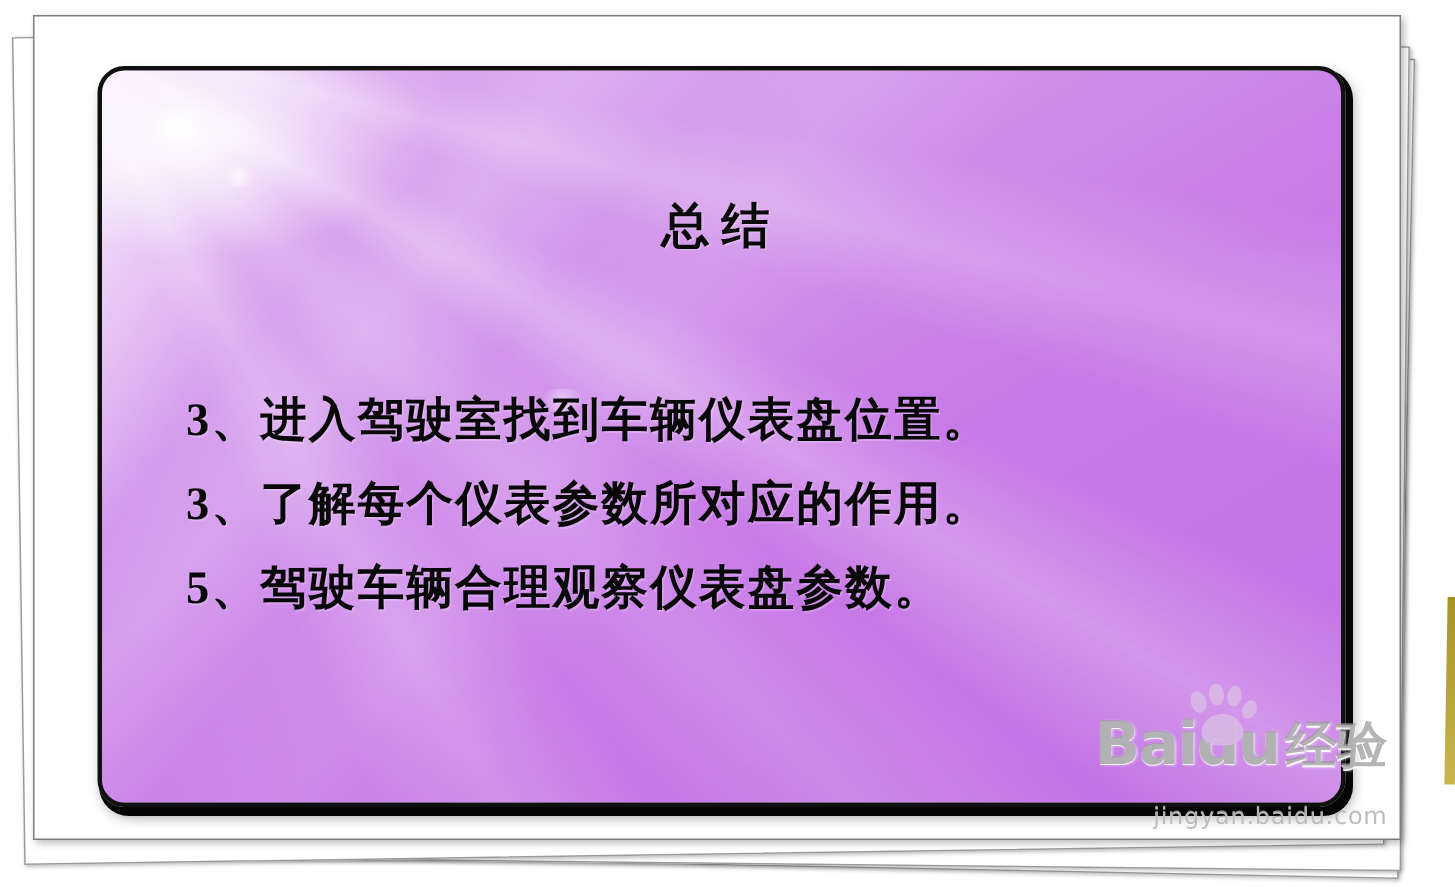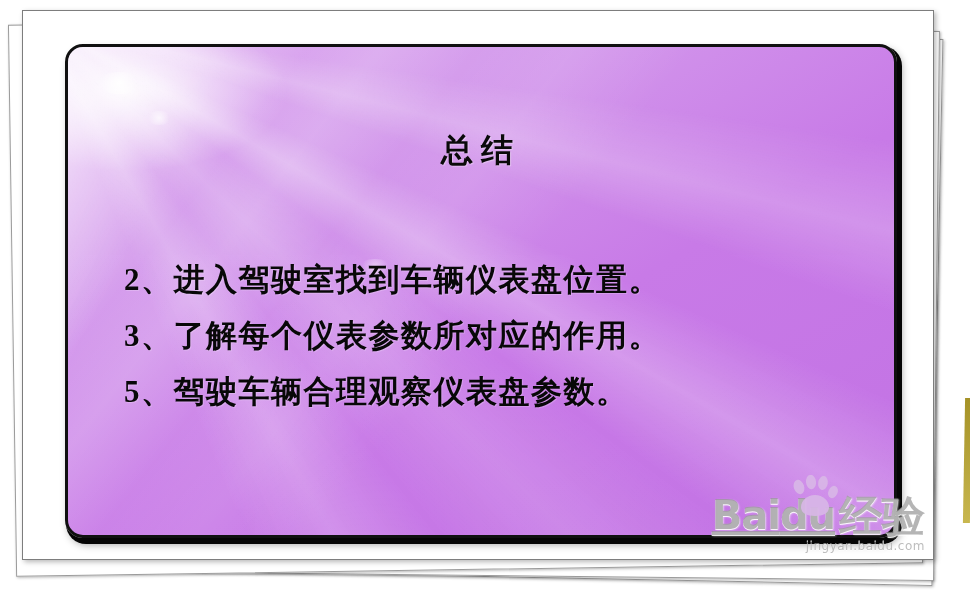--- a/index.html
+++ b/index.html
@@ -186,44 +186,43 @@
   .wm-word {
     font-family: "DejaVu Sans", "Liberation Sans", sans-serif;
     font-size: 40px;
     font-weight: bold;
     letter-spacing: -1px;
     color: rgba(150,150,150,0.72);
     text-shadow:
       0 1px 0 rgba(255,255,255,0.85),
       1px 1px 2px rgba(255,255,255,0.6);
     line-height: 40px;
-    text-decoration: underline;
   }
   .wm-cn {
     font-family: "DejaVu Sans", "Liberation Sans", sans-serif;
-    font-size: 43px;
+    font-size: 34px;
     font-weight: bold;
     color: rgba(150,150,150,0.70);
     text-shadow:
       0 1px 0 rgba(255,255,255,0.85),
       1px 1px 2px rgba(255,255,255,0.6);
     line-height: 38px;
     margin-left: 4px;
   }
   .wm-paw {
     position: absolute;
     right: 86px;
     bottom: 16px;
     width: 50px;
     height: 44px;
   }
   .wm-url {
-    margin-top: 4px;
+    margin-top: 18px;
     font-family: "DejaVu Sans", "Liberation Sans", sans-serif;
-    font-size: 12px;
+    font-size: 16px;
     color: rgba(170,170,170,0.78);
     letter-spacing: 0.5px;
     text-shadow: 0 1px 0 rgba(255,255,255,0.8);
   }
 </style>
 </head>
 <body>
 
 <div id="stage">
 
@@ -237,21 +236,21 @@
 
     <div class="slide">
       <div class="rays"></div>
       <div class="flare flare-a"></div>
       <div class="flare flare-b"></div>
       <div class="flare flare-c"></div>
 
       <div class="slide-title">总结</div>
 
       <div class="bullet-list">
-        <div class="bullet-line">2、进入驾驶室找到车辆仪表盘位置。</div>
+        <div class="bullet-line">3、进入驾驶室找到车辆仪表盘位置。</div>
         <div class="bullet-line">3、了解每个仪表参数所对应的作用。</div>
         <div class="bullet-line">5、驾驶车辆合理观察仪表盘参数。</div>
       </div>
     </div>
 
     <div class="watermark">
       <div class="wm-logo">
         <svg class="wm-paw" viewBox="0 0 50 44">
           <g fill="rgba(216,182,230,0.92)">
             <ellipse cx="10" cy="12" rx="5.2" ry="7.4" transform="rotate(-18 10 12)"></ellipse>

